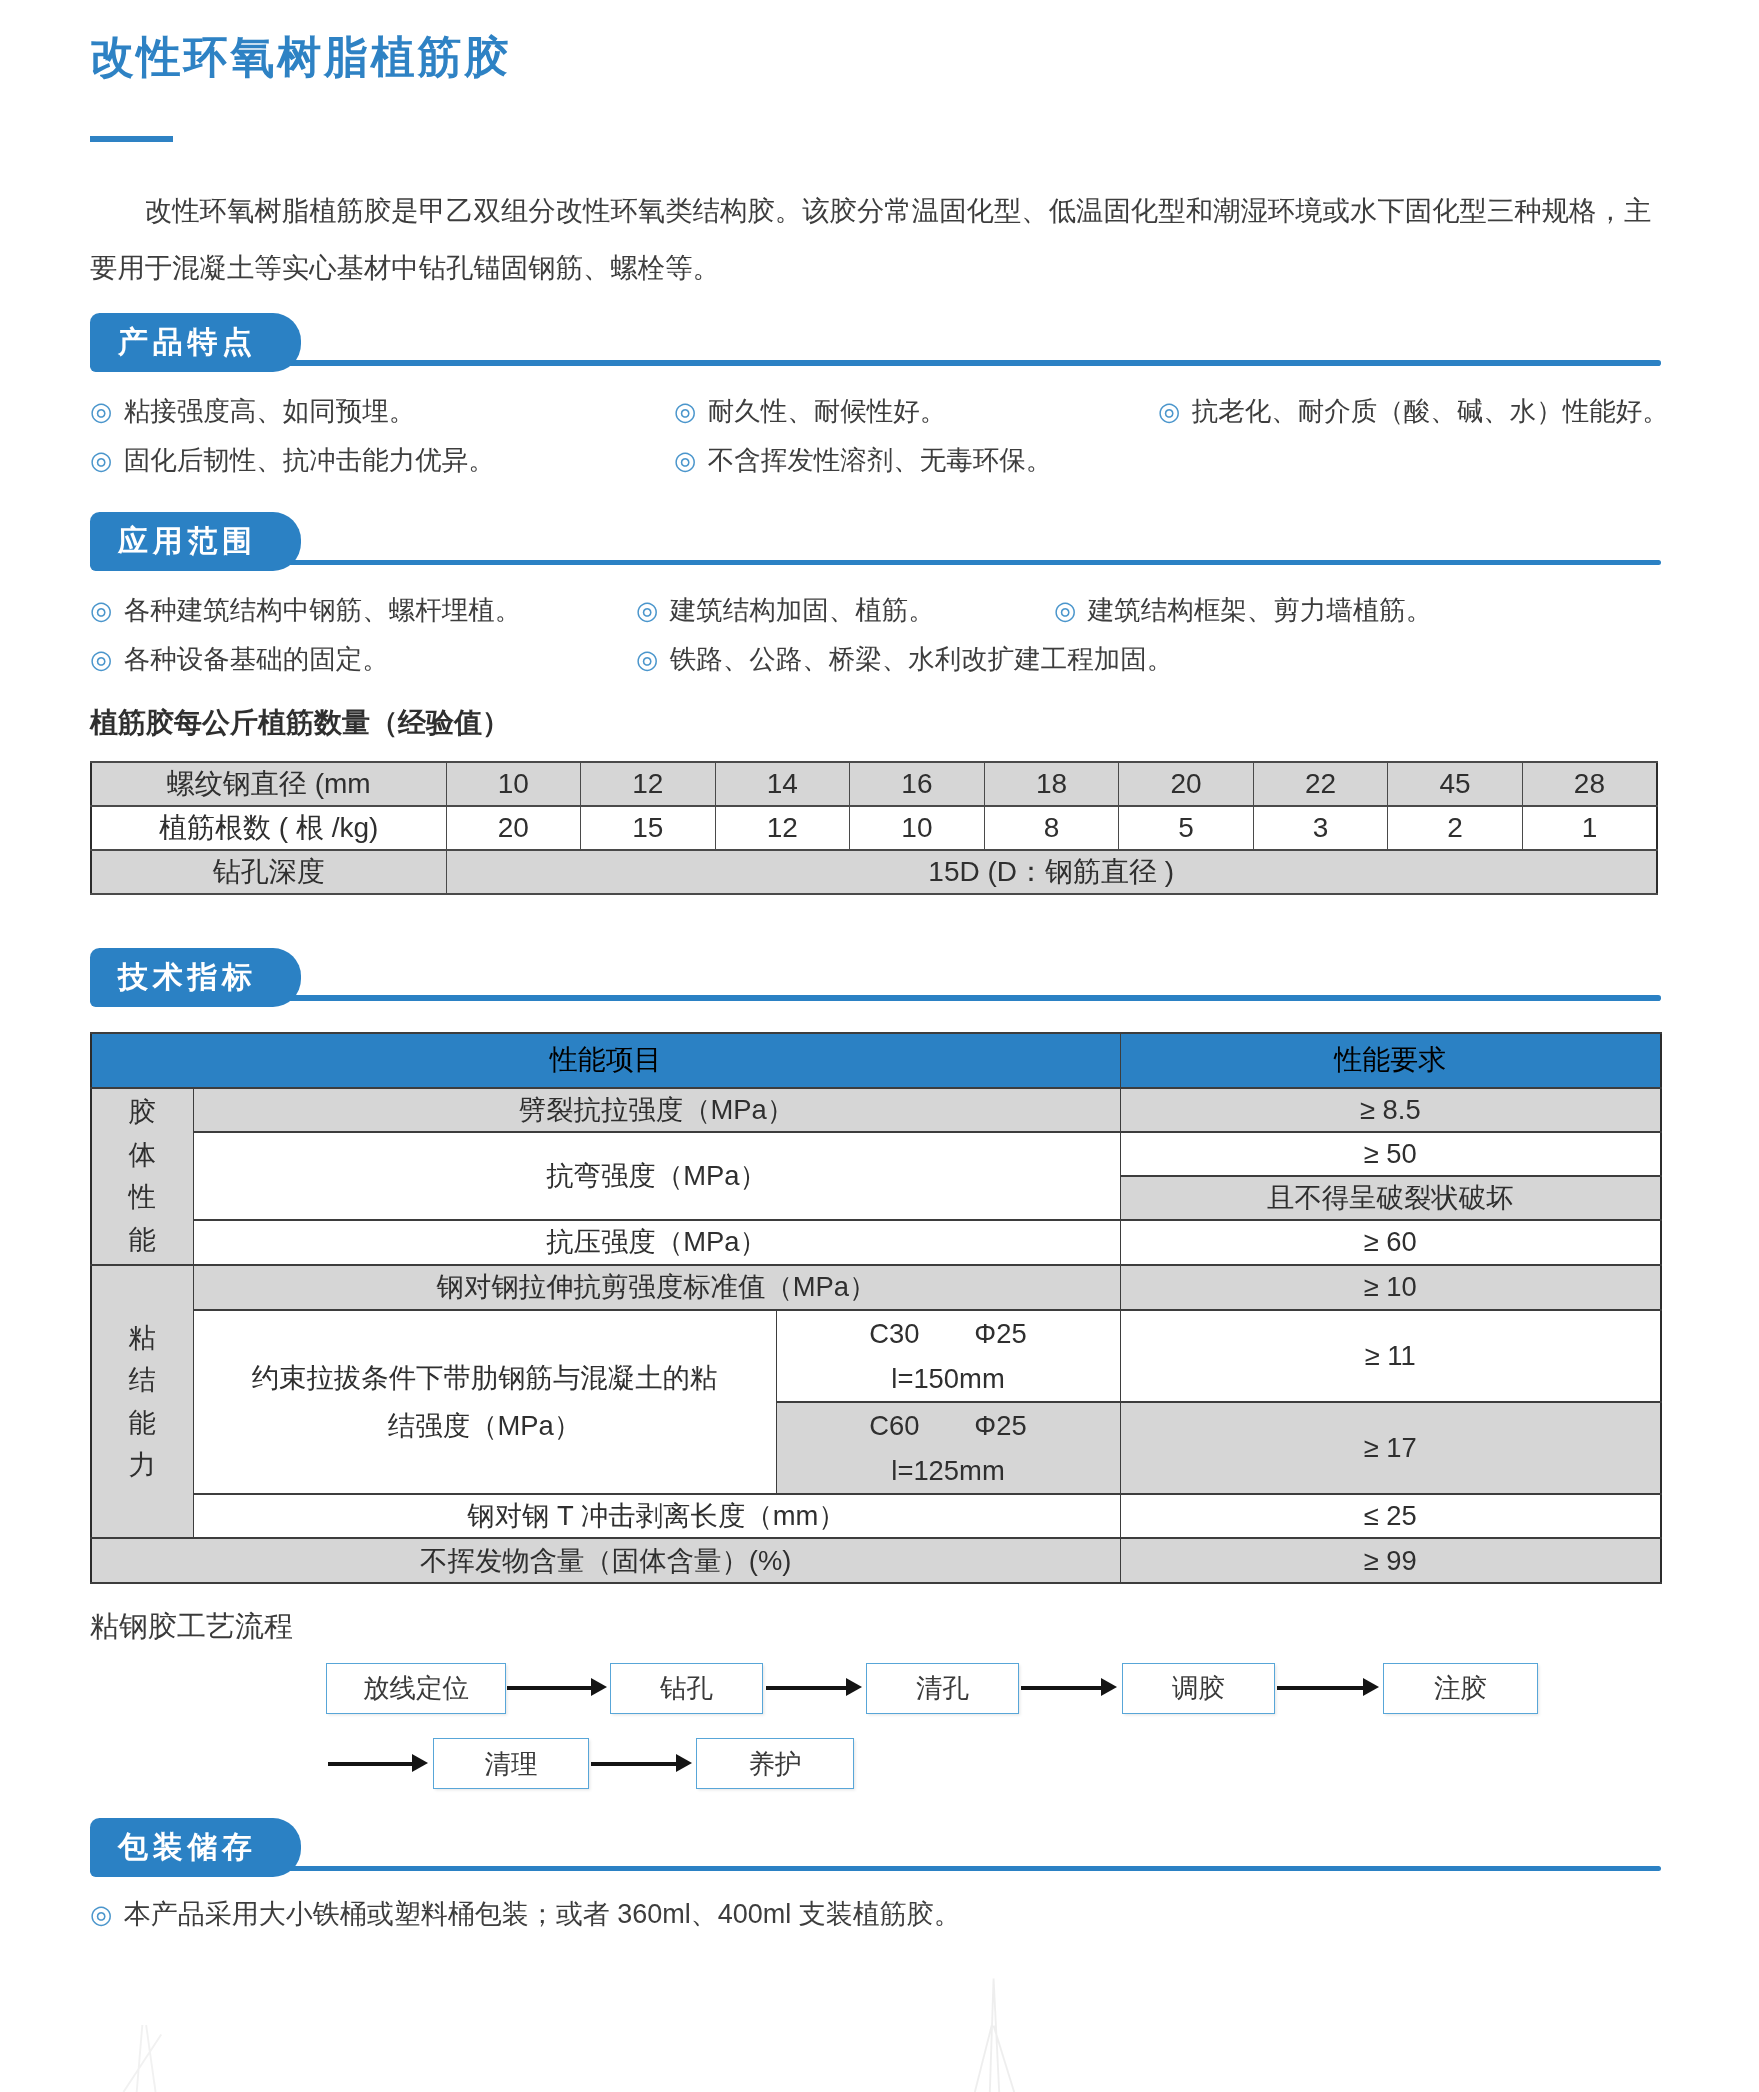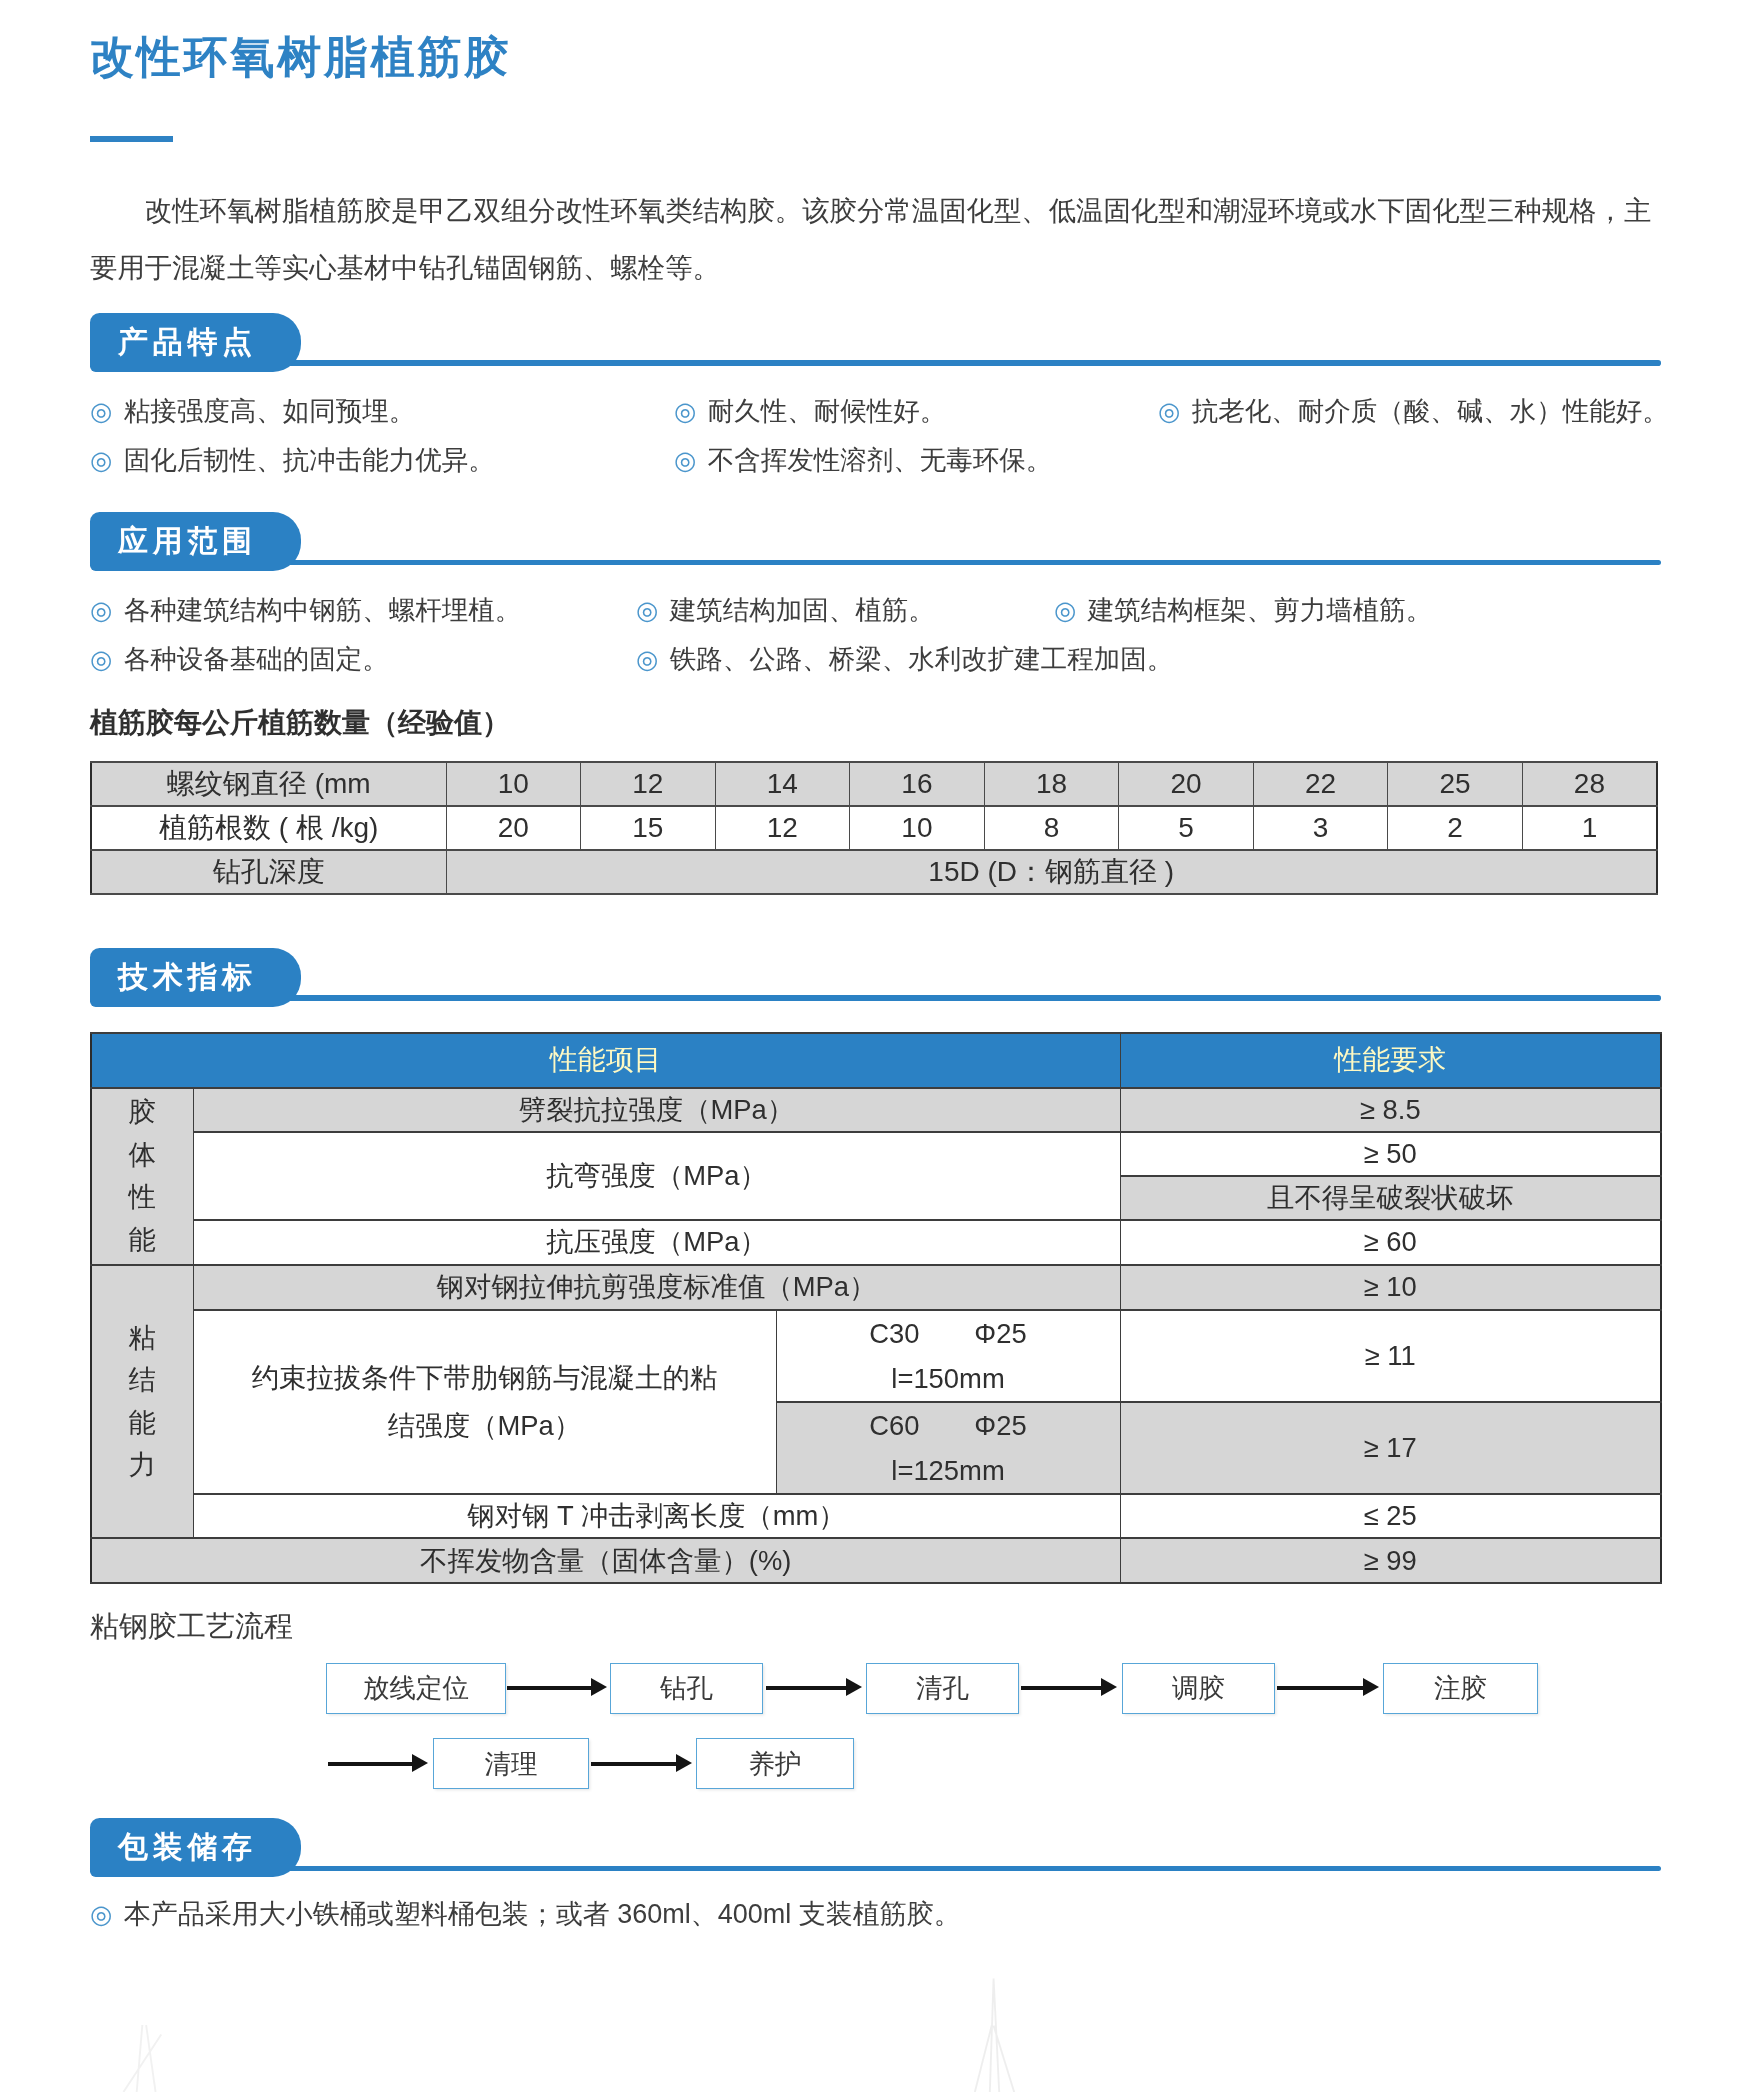--- a/index.html
+++ b/index.html
@@ -41,21 +41,21 @@
   .table-title { margin-top:26.5px; font-size:28px; font-weight:700; color:#2f2f2f; }
   table { border-collapse:collapse; }
   .rebar-table { margin-top:19px; width:1568px; table-layout:fixed; font-size:28px; color:#2f2f2f; text-align:center; border:2.8px solid #2c2c2c; }
   .rebar-table td { border:1.9px solid #4a4a4a; border-top-width:2.8px; border-bottom-width:2.8px; height:44px; }
   .gray { background:#d6d6d6; }
 
   
   .standard-line { margin-top:26.5px; text-align:center; font-size:27.4px; color:#3a3a3a; }
   .tech-table { margin-top:23px; width:1571px; table-layout:fixed; font-size:27.4px; color:#2f2f2f; text-align:center; border:2.8px solid #2c2c2c; }
   .tech-table td, .tech-table th { border:1.9px solid #3d3d3d; border-top-width:2.8px; border-bottom-width:2.8px; font-weight:normal; }
-  .tech-table .thead td { background:#2b81c4; color:#fef9c3; height:55px; font-size:28px; }
+  .tech-table .thead td { background:#2b81c4; color:#000000; height:55px; font-size:28px; }
   .tech-table .group-cell { background:#d6d6d6; line-height:1.55; padding:0 23px; }
   .spec-cell span { display:block; line-height:1.65; }
   .wrap-label { padding:0 53px; line-height:1.75; }
 
   
   .flow-subtitle { margin-top:23px; font-size:29px; color:#3a3a3a; }
   .flowchart { position:relative; height:163px; margin-top:7.6px; }
   .flow-box {
     position:absolute; height:51px; border:1.9px solid #58a6d8; background:#fff;
     display:flex; align-items:center; justify-content:center;
@@ -124,21 +124,21 @@
     <tbody>
         <tr class="gray">
       <td>螺纹钢直径 (mm</td>
       <td>10</td>
       <td>12</td>
       <td>14</td>
       <td>16</td>
       <td>18</td>
       <td>20</td>
       <td>22</td>
-      <td>25</td>
+      <td>45</td>
       <td>28</td>
     </tr>
     <tr>
       <td>植筋根数 ( 根 /kg)</td>
       <td>20</td>
       <td>15</td>
       <td>12</td>
       <td>10</td>
       <td>8</td>
       <td>5</td>

